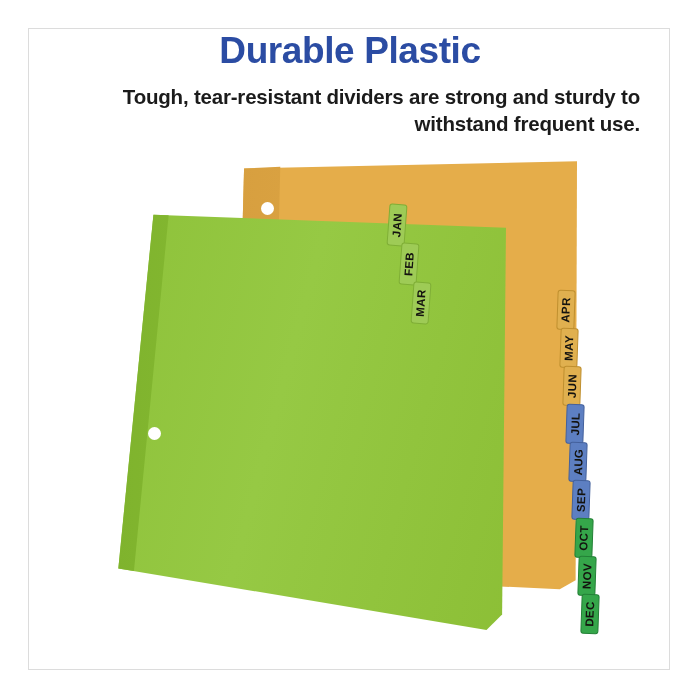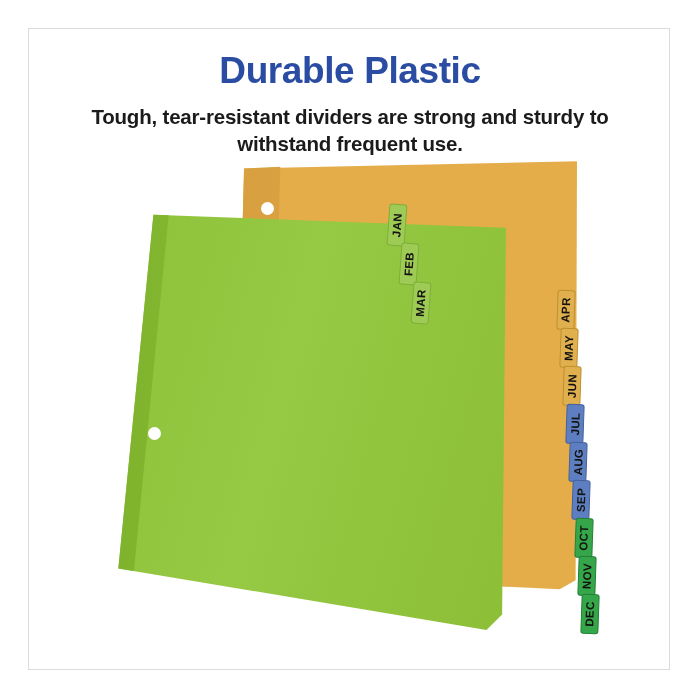--- a/index.html
+++ b/index.html
@@ -24,40 +24,41 @@
     top: 28px;
     width: 642px;
     height: 642px;
     border: 1px solid #dcdcdc;
     box-sizing: border-box;
     pointer-events: none;
   }
   #headline-block {
     position: absolute;
     left: 0;
-    top: 52px;
+    top: 32px;
     width: 700px;
     text-align: center;
   }
   #title {
     font-size: 37px;
     font-weight: bold;
     color: #2b4ca3;
     letter-spacing: -0.4px;
     line-height: 1.05;
     margin: 0;
   }
   #subtitle {
     margin: 12px auto 0 auto;
     width: 580px;
     font-size: 20.5px;
     font-weight: bold;
     color: #1b1b1b;
     line-height: 1.32;
     letter-spacing: -0.2px;
+    text-align: right;
   }
 
   
   #photo {
     position: absolute;
     left: 30px;
     top: 150px;
     width: 640px;
     height: 505px;
   }

